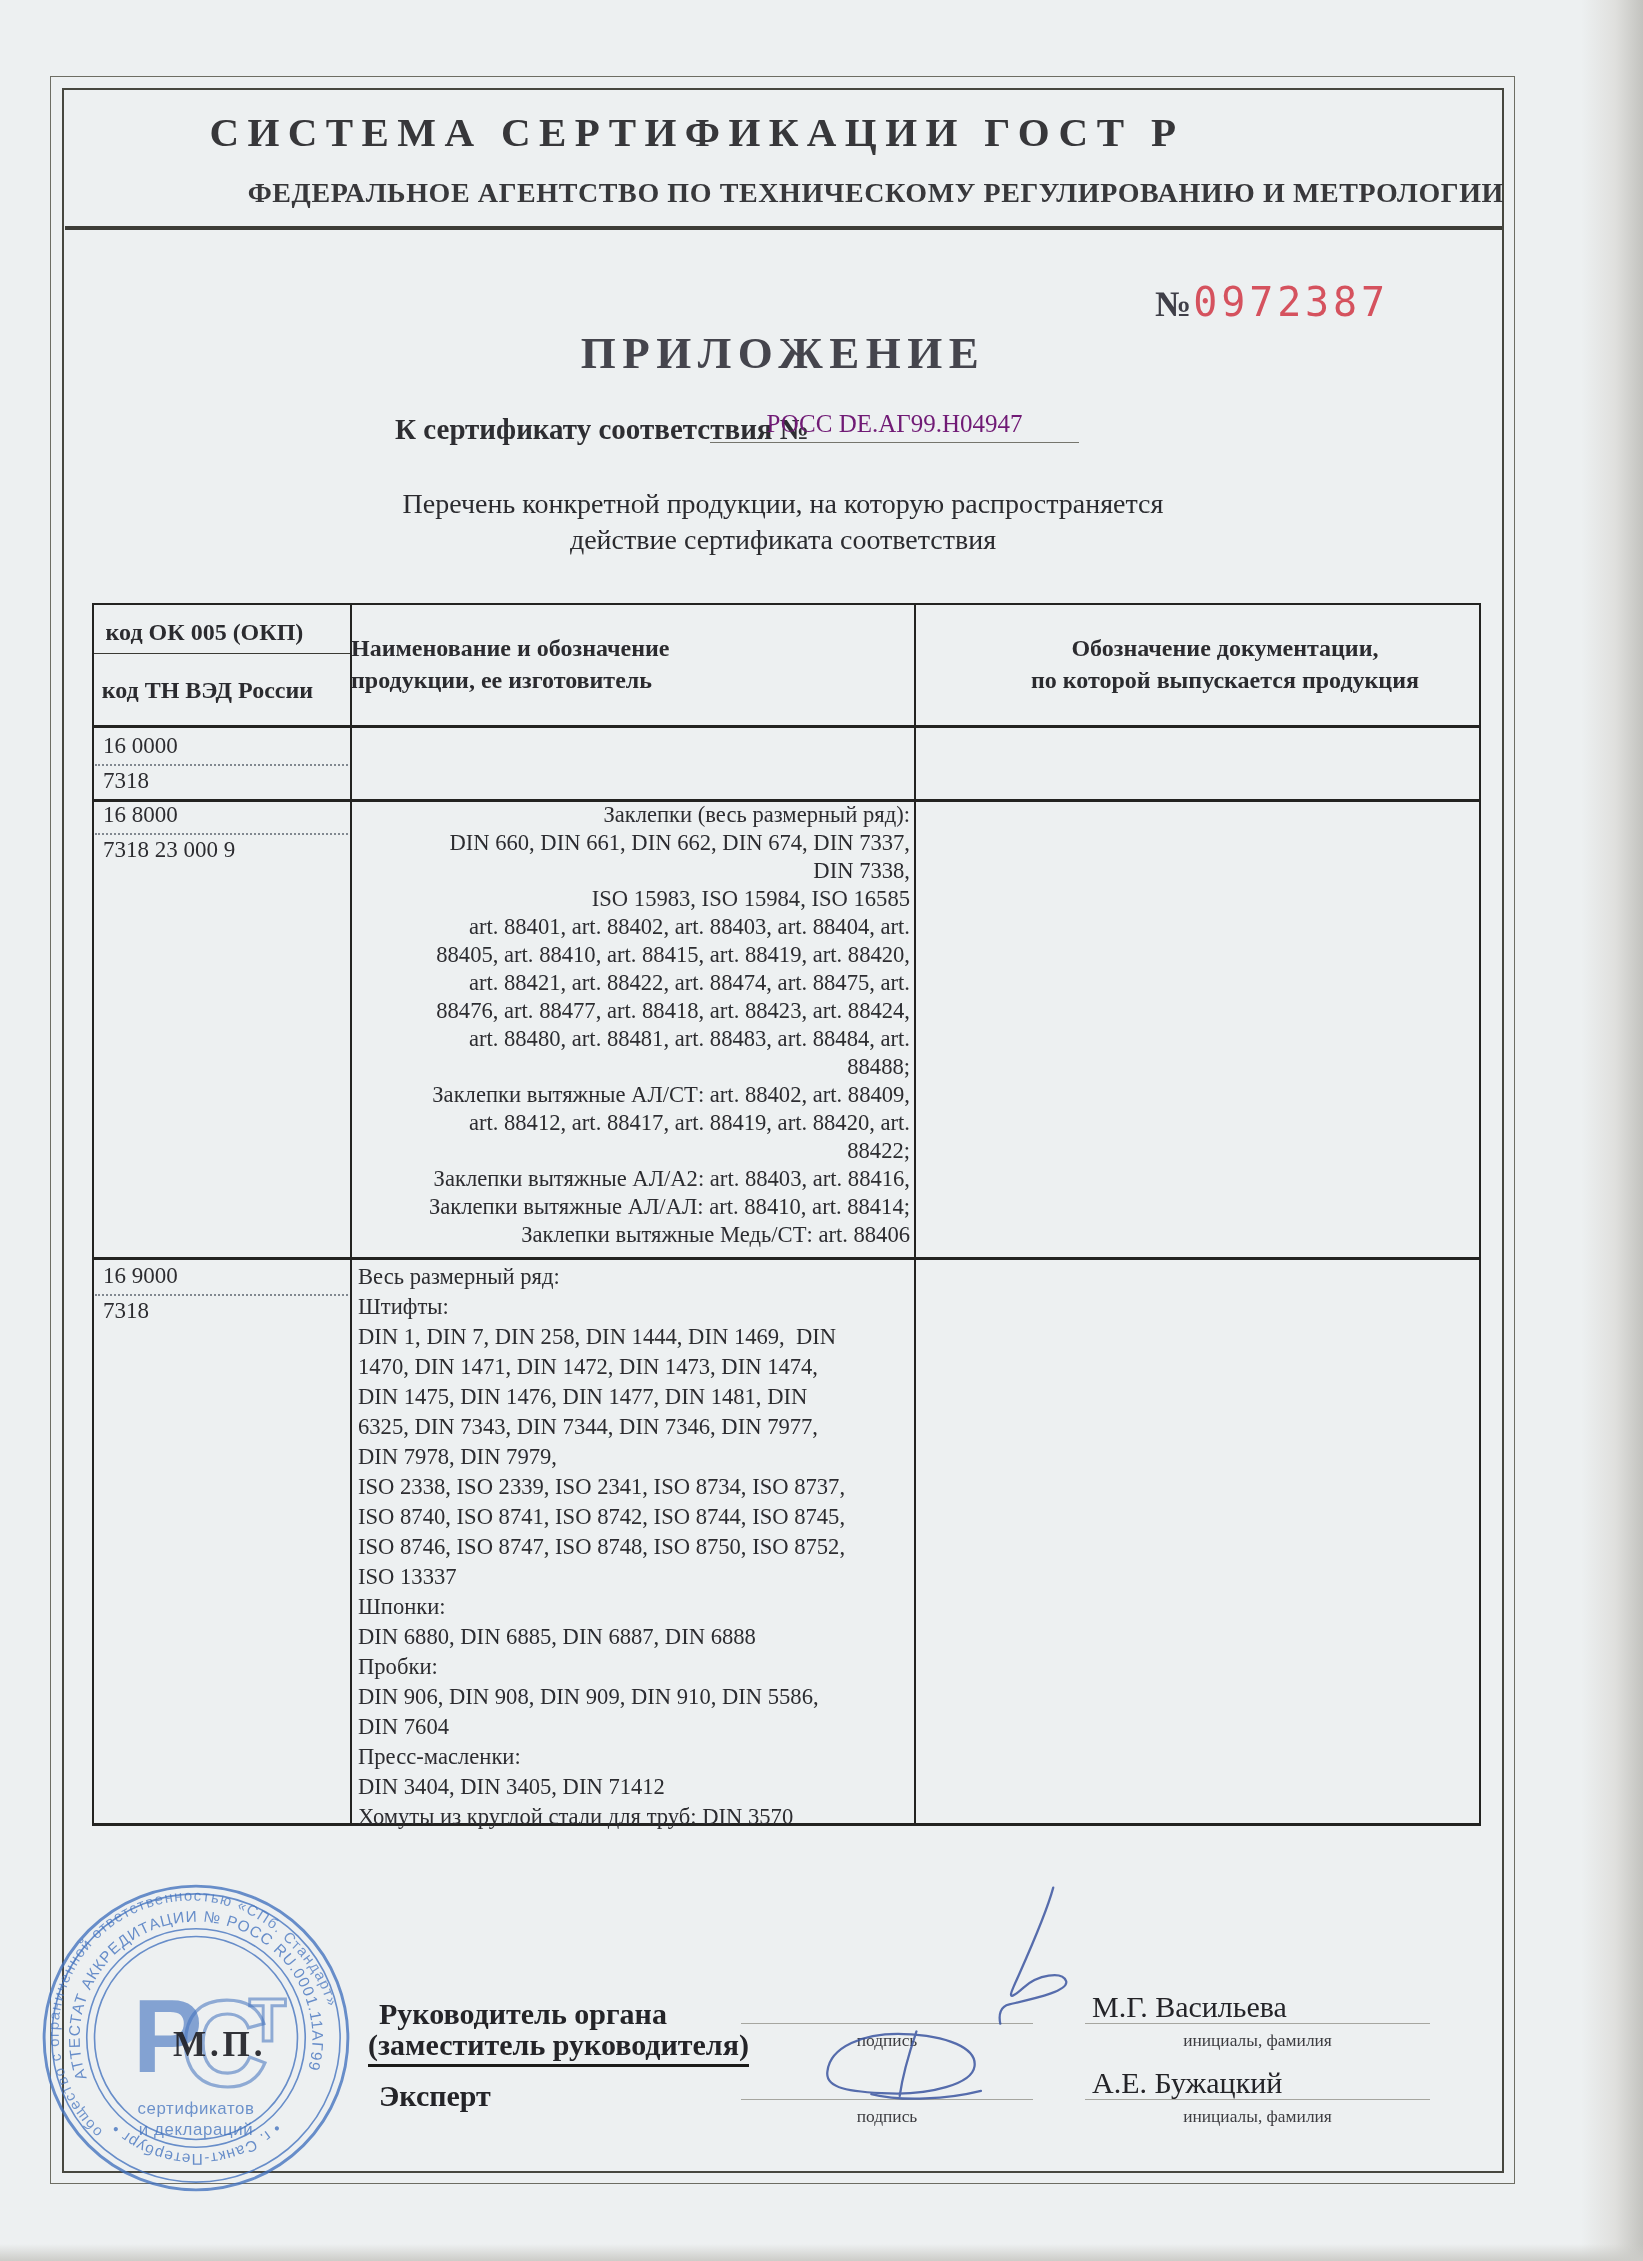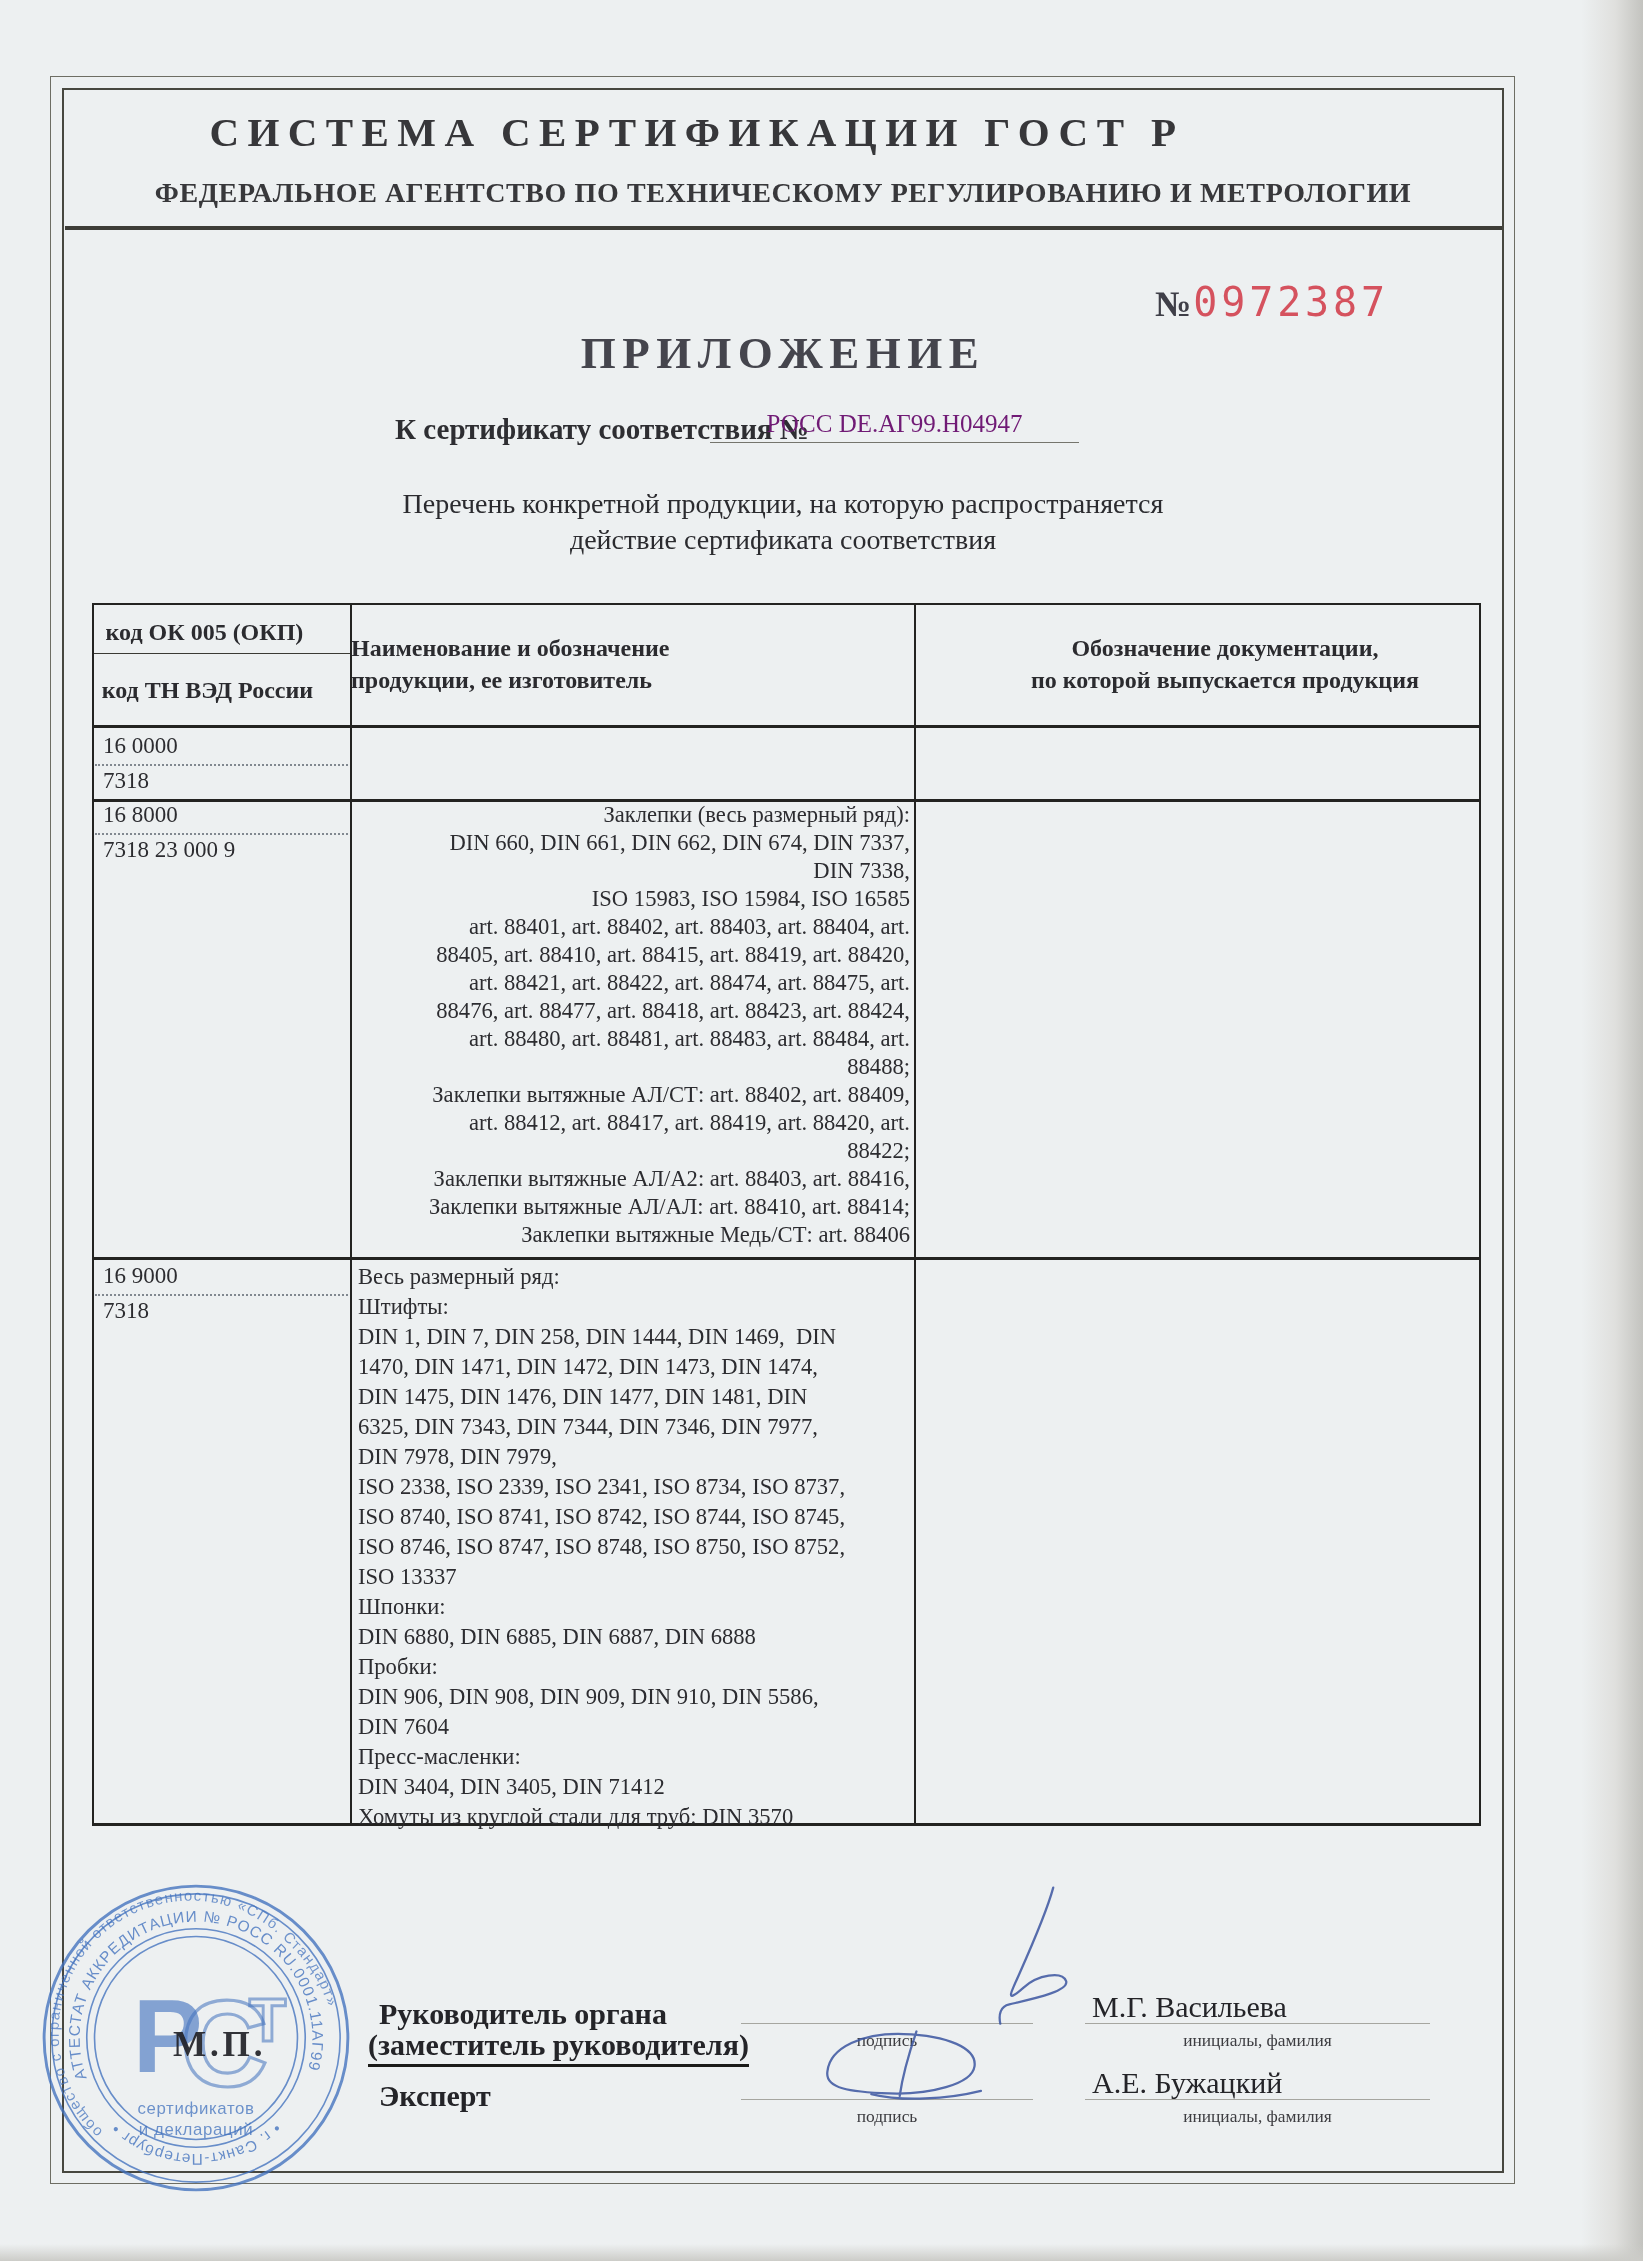--- a/index.html
+++ b/index.html
@@ -10,21 +10,21 @@
   .scan-right{right:0;top:0;width:62px;height:100%;
     background:linear-gradient(to right, rgba(214,214,210,0), #dddddad9 55%, #c3c3bf);}
   .scan-bottom{left:0;bottom:0;width:100%;height:17px;
     background:linear-gradient(to bottom, rgba(205,205,201,0), #ccccc8);}
   
   .frame-outer{left:50px;top:76px;width:1465px;height:2108px;border:1.9px solid #6d6d63;box-sizing:border-box;}
   .frame-inner{left:62px;top:88px;width:1442px;height:2085px;border:2.6px solid #47473f;box-sizing:border-box;}
   
   .title-system{left:62px;top:108px;width:1270px;text-align:center;font-weight:bold;font-size:41px;
     letter-spacing:8.4px;color:#37373a;}
-  .title-agency{left:62px;top:177px;width:1442px;text-align:center;font-weight:bold;font-size:28px;
+  .title-agency{left:62px;top:177px;width:1442px;text-align:right;font-weight:bold;font-size:28px;
     letter-spacing:0.6px;color:#38383b;}
   .header-divider{left:65px;top:226px;width:1437px;height:3.9px;background:#3d3d37;}
   
   .cert-number{left:1155px;top:279px;white-space:nowrap;}
   .cert-number .prefix{font-size:36px;color:#3f3f48;font-weight:bold;}
   .cert-number .value{font-family:"DejaVu Sans Mono",monospace;font-size:40px;color:#d5525e;
     letter-spacing:3.9px;margin-left:2px;}
   .appendix-title{left:62px;top:327px;width:1442px;text-align:center;font-weight:bold;font-size:45px;
     letter-spacing:6.5px;color:#45454d;}
   .cert-line-label{left:395px;top:413px;font-weight:bold;font-size:29px;color:#2e2e32;}

